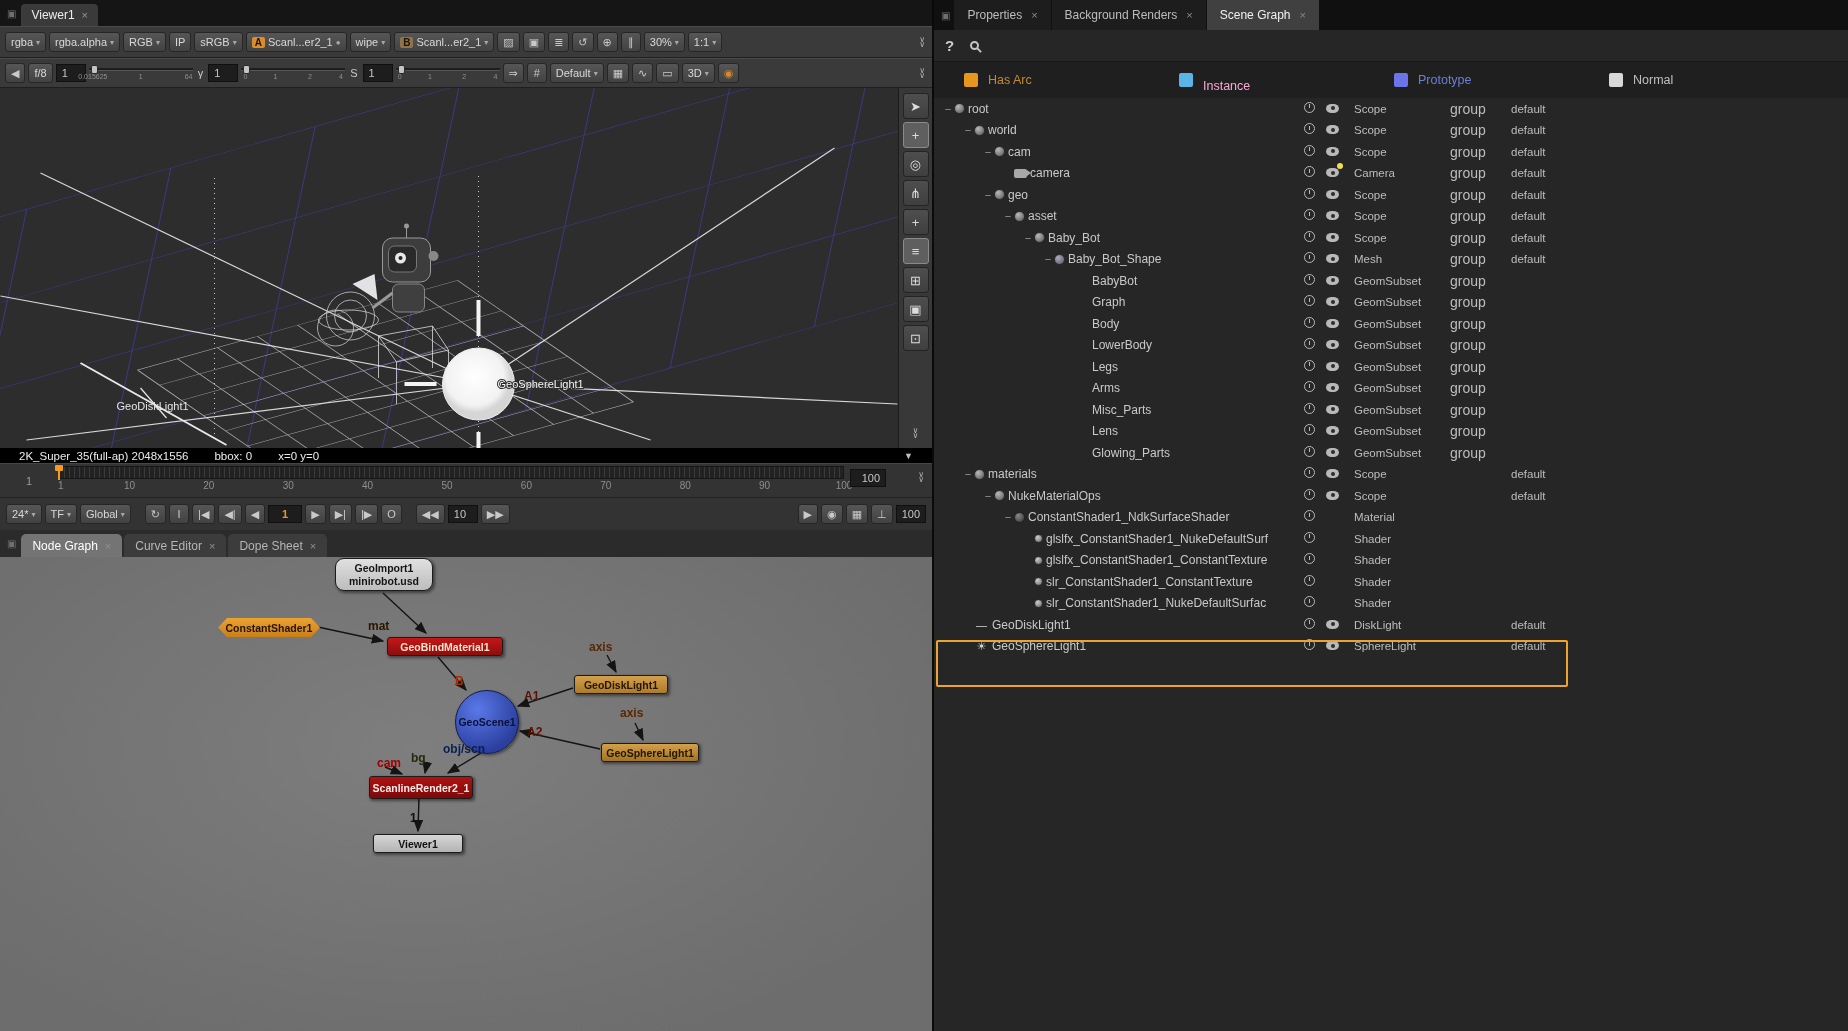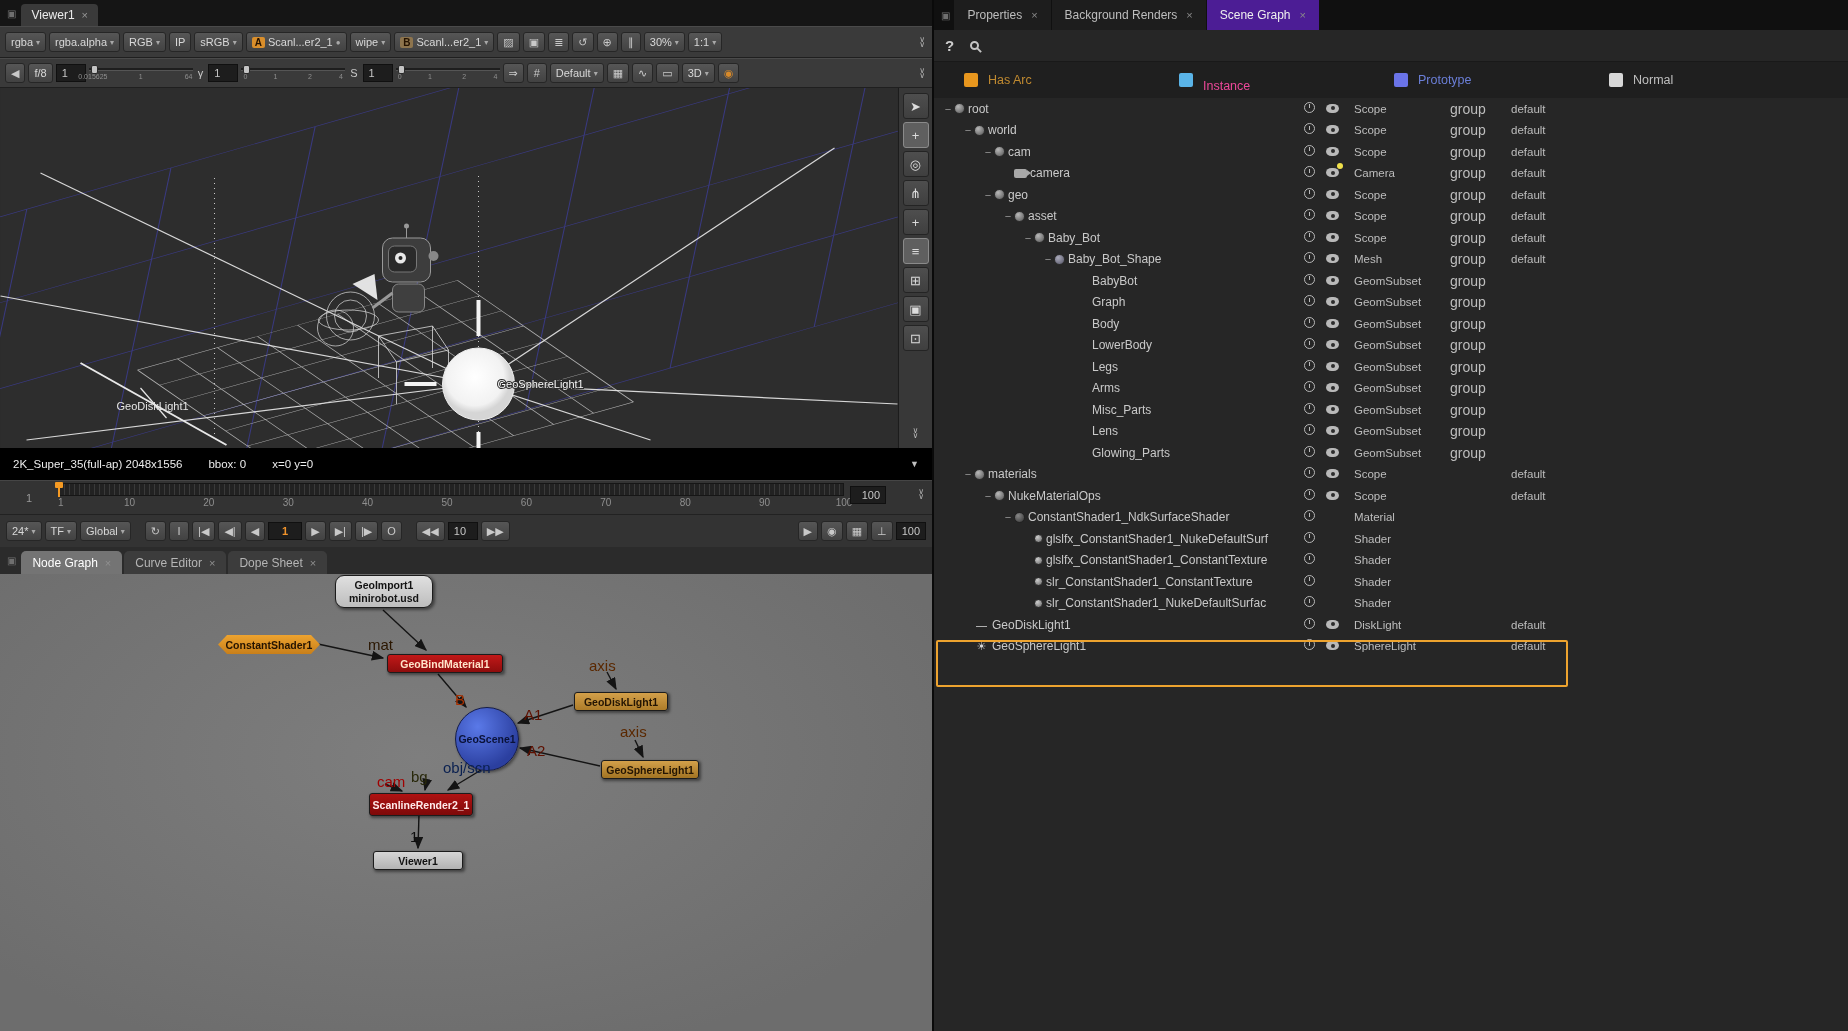--- a/index.html
+++ b/index.html
@@ -35,21 +35,21 @@
 
   
   .viewport-wrap{height:360px;display:flex;position:relative;background:#2d2d2d}
   .viewport{flex:1}
   .vtools{width:34px;background:#383838;border-left:1px solid #1c1c1c;display:flex;flex-direction:column;align-items:center;padding-top:5px}
   .vtools [data-fill]{display:flex;flex-direction:column;gap:3px}
   .vtool{width:26px;height:26px;background:linear-gradient(#4e4e4e,#3f3f3f);border:1px solid #242424;border-radius:3px;color:#dcdcdc;font-size:13px;display:flex;align-items:center;justify-content:center}
   .vtool.pressed{background:#5f5f5f;border-color:#8a8a8a}
   .vchev{margin-top:auto;margin-bottom:10px;color:#b8b8b8;font-size:8px;display:flex;flex-direction:column;line-height:5px;align-items:center}
 
-  .infobar{height:32px;background:#000;color:#ececec;font-size:11.5px;display:flex;align-items:center;gap:26px;padding:0 13px}
+  .infobar{height:15px;background:#000;color:#ececec;font-size:11.5px;display:flex;align-items:center;gap:26px;padding:0 19px}
   .infobar .tri{margin-left:auto;color:#c0c0c0;font-size:9px}
 
   
   .timeline{height:34px;background:#333;position:relative;border-top:1px solid #454545}
   .tl-current{position:absolute;left:26px;top:11px;color:#9a9a9a;font-size:11px}
   .ruler{position:absolute;left:58px;right:88px;top:2px;height:30px}
   .ruler-track{height:13px;background:#222;border:1px solid #161616;background-image:repeating-linear-gradient(90deg,#3a3a3a 0 1px,transparent 1px 5px)}
   .ruler-nums{position:relative;height:14px}
   .ruler-nums span{position:absolute;font-size:10px;color:#8f8f8f;transform:translateX(-50%);top:1px}
   .playhead{position:absolute;left:0;top:0;width:2px;height:14px;background:#f59a23}
@@ -71,37 +71,37 @@
   .ng-arrows{position:absolute;inset:0}
   .node{position:absolute;border:1px solid #1c1c1c;border-radius:3px;font-size:10.5px;font-weight:bold;display:flex;align-items:center;justify-content:center;box-shadow:1.5px 1.5px 3px rgba(0,0,0,.45)}
   #n-geoimport{left:335px;top:1px;width:98px;height:33px;background:linear-gradient(#e0e0e0,#bdbdbd);border-radius:9px;flex-direction:column;line-height:13px;color:#141414}
   #n-constant{left:218px;top:61px;width:102px;height:19px;background:linear-gradient(#eda32f,#c87f1a);clip-path:polygon(9px 0,93px 0,102px 9.5px,93px 19px,9px 19px,0 9.5px);border:none;color:#241300}
   #n-bind{left:387px;top:80px;width:116px;height:19px;background:linear-gradient(#c21818,#8e0d0d);color:#ffe3ca}
   #n-scene{left:455px;top:133px;width:64px;height:64px;border-radius:50%;background:radial-gradient(circle at 35% 30%,#5a79e8,#2b3f9f 72%);color:#0a1238;border:1px solid #141c4a}
   #n-disk{left:574px;top:118px;width:94px;height:19px;background:linear-gradient(#d3a04a,#ad7c29);color:#241503}
   #n-sphere{left:601px;top:186px;width:98px;height:19px;background:linear-gradient(#d3a04a,#a27423);color:#241503}
   #n-scanline{left:369px;top:219px;width:104px;height:23px;background:linear-gradient(#b01212,#7d0909);color:#ffe9e9}
   #n-viewer{left:373px;top:277px;width:90px;height:19px;background:linear-gradient(#d6d6d6,#b3b3b3);color:#121212}
-  .ng-label{position:absolute;font-size:15px;font-weight:normal}
+  .ng-label{position:absolute;font-size:12px;font-weight:bold}
   #lbl-mat{left:368px;top:62px;color:#2a1600}
   #lbl-b{left:455px;top:117px;color:#a83000}
   #lbl-a1{left:524px;top:132px;color:#5e1000}
   #lbl-a2{left:527px;top:168px;color:#5e1000}
   #lbl-axis1{left:589px;top:83px;color:#5a2800}
   #lbl-axis2{left:620px;top:149px;color:#5a2800}
   #lbl-cam{left:377px;top:199px;color:#a00000}
   #lbl-bg{left:411px;top:194px;color:#28280a}
   #lbl-objscn{left:443px;top:185px;color:#0a2050}
   #lbl-one{left:410px;top:254px;color:#0d0d0d}
 
   
   #right{width:916px;background:#232323;border-left:2px solid #0a0a0a;position:relative;display:flex;flex-direction:column}
   .rt-tabbar{height:30px;background:#101010;display:flex;align-items:stretch;gap:1px;padding-left:4px}
   .rtab{display:flex;align-items:center;gap:9px;padding:0 13px;font-size:12px;color:#bdbdbd;background:#1d1d1d}
-  .rtab.active{background:#4c1d95;color:#efefef}
+  .rtab.active{background:#404040;color:#efefef}
   .rtab .close{color:#8a8a8a;font-size:11px}
   .help-row{height:32px;background:#262626;display:flex;align-items:center;gap:16px;padding:0 11px;border-bottom:1px solid #191919}
   .help-q{color:#cdcdcd;font-size:15px;font-weight:bold}
   .mag{width:9px;height:9px;border:2px solid #c4c4c4;border-radius:50%;position:relative;display:inline-block}
   .mag::after{content:"";position:absolute;width:6px;height:2px;background:#c4c4c4;transform:rotate(45deg);right:-5px;bottom:-3px}
   .legend-row{height:36px;background:#1f1f1f;display:flex;align-items:center;padding-left:30px}
   .leg-item{display:flex;align-items:center;gap:10px;width:215px}
   .leg-swatch{width:14px;height:14px;border-radius:2px}
   .leg-label{font-size:12.5px}
   .sg-header{height:28px;position:relative;color:#8f8f8f;font-size:12px;background:#232323}
@@ -519,21 +519,21 @@
       <span class="mag"></span>
     </div>
 
     <div class="legend-row">
         <div class="leg-item">
           <span class="leg-swatch" style="background: rgb(232, 151, 30);"></span>
           <span class="leg-label" style="color: rgb(192, 138, 48);">Has Arc</span>
         </div>
         <div class="leg-item">
           <span class="leg-swatch" style="background: rgb(90, 180, 232);"></span>
-          <span class="leg-label" style="color: #ec4899; margin-top: 12px;">Instance</span>
+          <span class="leg-label" style="color: #f9a8d4; margin-top: 12px;">Instance</span>
         </div>
         <div class="leg-item">
           <span class="leg-swatch" style="background: rgb(107, 116, 232);"></span>
           <span class="leg-label" style="color: rgb(107, 127, 216);">Prototype</span>
         </div>
         <div class="leg-item">
           <span class="leg-swatch" style="background: rgb(216, 216, 216);"></span>
           <span class="leg-label" style="color: rgb(191, 191, 191);">Normal</span>
         </div>
       </div>

